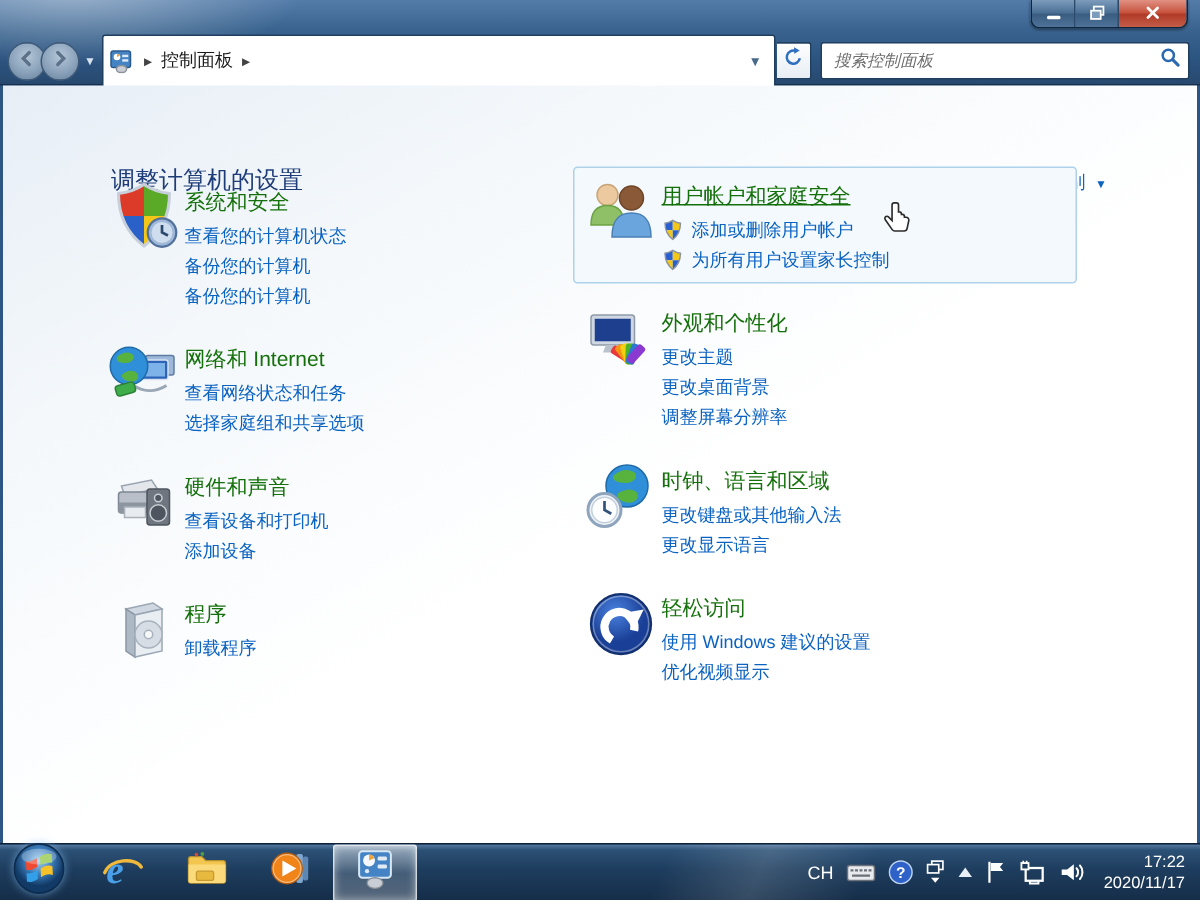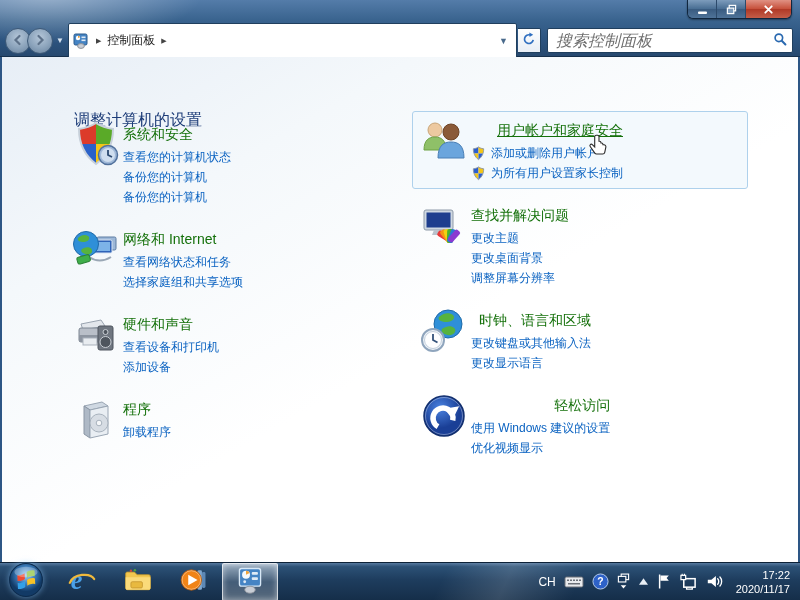--- a/index.html
+++ b/index.html
@@ -38,37 +38,37 @@
   .crumb-arrow { font-size:7px; color:#444; padding:0 6px; }
   .crumb-text { font-size:12px; color:#1a1a1a; }
   .addr-spacer { flex:1; }
   .addr-dd { font-size:9px; color:#4a6a8c; padding:0 6px; }
   .refresh-btn { width:23px; height:25px; background:linear-gradient(180deg,#fdfefe,#e8eef5);
     border:1px solid #203f5e; border-left:none; border-radius:0 2px 2px 0; display:flex; align-items:center; justify-content:center; margin-right:6px; }
   .refresh-btn svg { width:14px; height:14px; }
 
   .searchbox { width:246px; height:25px; flex:none; background:#fff; border:1px solid #203f5e;
     border-radius:2px; display:flex; align-items:center; margin-right:7px; padding:0 5px 0 8px; }
-  .searchbox input { flex:1; border:none; outline:none; font-size:16px; font-style:italic;
+  .searchbox input { flex:1; border:none; outline:none; font-size:11px; font-style:italic;
     color:#333; min-width:0; font-family:inherit; }
   .searchbox input::placeholder { color:#6d6d6d; font-style:italic; opacity:1; }
   .searchbox svg { width:14px; height:14px; flex:none; }
 
   
   .content { position:absolute; top:57px; left:2px; width:796px; height:505px;
     background:linear-gradient(150deg,#e7eef6 0%,#f4f8fb 25%,#ffffff 55%); }
   .page-header { position:absolute; top:20px; left:72px; right:60px; display:flex; align-items:baseline; }
   .page-title { font-size:16px; color:#1d3c78; }
   .view-by { margin-left:auto; font-size:12px; color:#5c6b80;margin-top:36px; }
   .view-by .view-link { color:var(--link); margin-left:6px; }
   .view-by .dd { color:var(--link); font-size:8px; margin-left:3px; }
 
   .col { position:absolute; width:336px; }
   .col-left  { left:62px;  top:58px; }
-  .col-right { left:410px; top:54px;text-align:right; }
+  .col-right { left:380px; top:54px; }
   .cat { display:flex; gap:3px; padding:5px 7px; margin-bottom:7px; border:1px solid transparent; border-radius:3px; }
   .cat.hovered { background:var(--hoverbg); border-color:var(--hoverbd); }
   .icon48 { width:48px; height:48px; flex:none; }
   .icon48 svg { width:48px; height:48px; }
   .cat-body { padding-top:3px; min-width:0; }
   .cat-title { display:inline-block; font-size:14px; color:var(--green); line-height:20px; margin-bottom:3px; text-decoration:none; cursor:pointer; }
   .cat.hovered .cat-title { text-decoration:underline; }
   .cat-link { display:flex; align-items:center; gap:5px; font-size:12px; color:var(--link); line-height:20px; text-decoration:none; cursor:pointer; }
   .shield16 { width:15px; height:15px; flex:none; }
   .shield16 svg { width:15px; height:15px; display:block; }
@@ -298,21 +298,21 @@
               <path d="M14 28 h9 l2 5 h-13 Z" fill="#b9c2cc"></path>
               <g>
                 <rect x="21" y="27" width="6" height="14" rx="2" fill="#e83a3a" transform="rotate(-58 24 34)"></rect>
                 <rect x="23" y="27" width="6" height="14" rx="2" fill="#f59414" transform="rotate(-38 26 34)"></rect>
                 <rect x="25" y="27" width="6" height="14" rx="2" fill="#f3d111" transform="rotate(-18 28 34)"></rect>
                 <rect x="27" y="27" width="6" height="14" rx="2" fill="#4db32a" transform="rotate(2 30 34)"></rect>
                 <rect x="29" y="27" width="6" height="14" rx="2" fill="#2a78d4" transform="rotate(22 32 34)"></rect>
                 <rect x="31" y="27" width="6" height="14" rx="2" fill="#8a3ad1" transform="rotate(42 34 34)"></rect>
               </g>
             </svg></div>
-          <div class="cat-body"><a class="cat-title">查找并解决问题</a><a class="cat-link">
+          <div class="cat-body"><a class="cat-title">外观和个性化</a><a class="cat-link">
               <span>更改主题</span>
             </a><a class="cat-link">
               <span>更改桌面背景</span>
             </a><a class="cat-link">
               <span>调整屏幕分辨率</span>
             </a></div>
         </div>
         <div class="cat">
           <div class="icon48"><svg viewBox="0 0 48 48">
               <circle cx="28" cy="17" r="14" fill="#2f8fd8" stroke="#1f6aa8"></circle>

